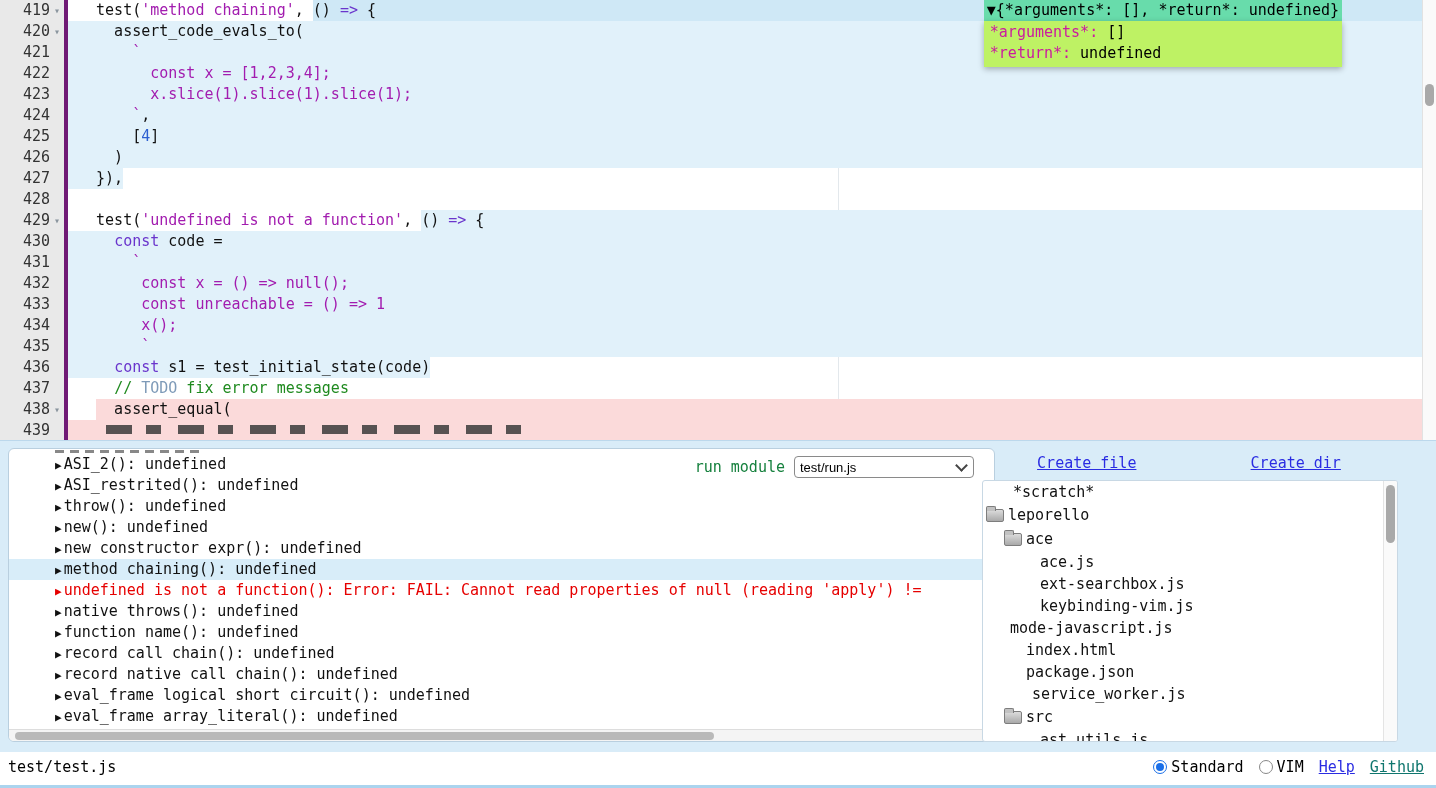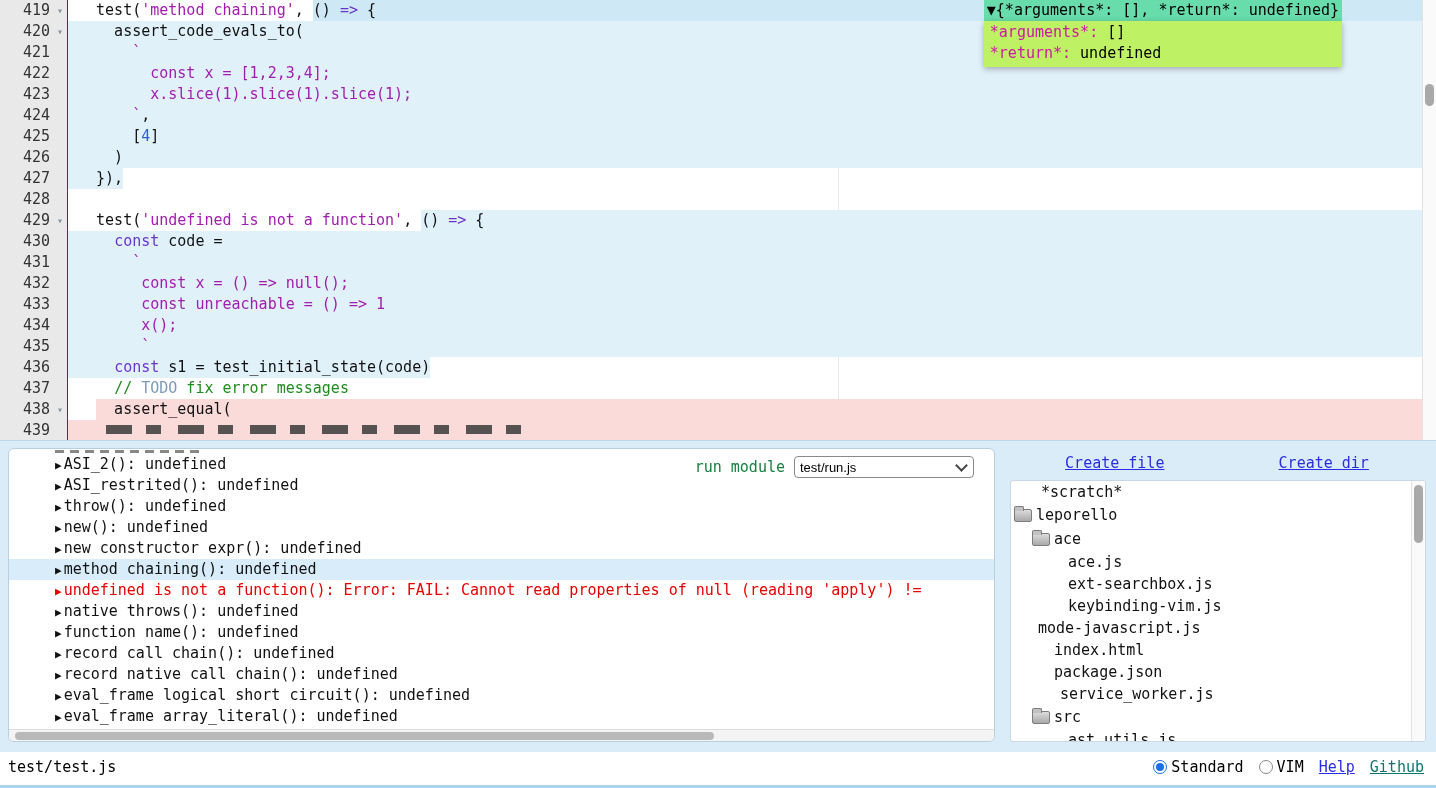--- a/index.html
+++ b/index.html
@@ -3,21 +3,21 @@
 <meta charset="utf-8">
 <style>
   * { margin:0; padding:0; box-sizing:border-box; }
   html,body { width:1436px; height:788px; background:#fff; overflow:hidden;
               font-family:"DejaVu Sans Mono", monospace; }
 
   
   .editor { position:relative; width:100%; height:440px; background:#fff; overflow:hidden; }
   .print-margin { position:absolute; left:838px; top:0; height:440px; width:1px; background:#e3e8ec; z-index:0; }
   .gutter { position:absolute; left:0; top:0; width:68px; height:100%; background:#e9e9e9;
-            border-right:1px solid #701a75; z-index:2;padding-left:23px; }
+            border-right:4px solid #701a75; z-index:2;padding-left:23px; }
   .gnum { height:21px; line-height:21px; font-size:15px; color:#333; text-align:right;
           padding-right:22px; position:relative; }
   .fold { position:absolute; right:4px; top:0; font-size:10px; color:#8a959e; }
   .code-lines { position:absolute; left:68px; right:0; top:0; z-index:1; }
   .line { display:flex; height:21px; line-height:21px; font-size:15px; }
   .seg { white-space:pre; display:flex; }
   .seg:first-child { padding-left:10px; }
   .grow { flex:1 0 auto; }
   .bg-light { background:#e1f1fa; }
   .bg-dark  { background:#cfe8f6; }
@@ -60,21 +60,21 @@
   .rlist { position:absolute; top:5px; left:0; right:0; }
   .rrow { height:21px; line-height:21px; font-size:15px; color:#111; white-space:nowrap;
           overflow:hidden; padding-left:46px; }
   .rrow .arrow { font-size:11px; margin-right:2px; }
   .rrow.sel { background:#d8edf9; }
   .rrow.err { color:#e60000; }
   .htrack { position:absolute; bottom:0; left:0; right:0; height:12px; background:#f4f4f4; border-top:1px solid #ddd; }
   .hthumb { position:absolute; top:2px; left:6px; width:71%; height:8px; border-radius:4px; background:#b9b9b9; }
 
   
-  .files { position:absolute; left:1008px; top:7px; width:418px; height:294px; }
+  .files { position:absolute; left:980px; top:7px; width:418px; height:294px; }
   .file-actions { height:30px; display:flex; justify-content:space-around; align-items:center; font-size:15px; }
   .link { color:#2a2ce2; text-decoration:underline; cursor:pointer; }
   .link.visited { color:#0f766e; }
   .tree-box { position:absolute; top:32px; left:2px; width:416px; height:262px; background:#fff;
               border:1px solid #c8d8e4; border-radius:3px; overflow:hidden; }
   .trow { height:22px; line-height:22px; font-size:15px; color:#111; white-space:nowrap; display:flex; align-items:center; }
   .trow.folder { height:24px; }
   .ficon { display:inline-block; width:18px; height:13px; margin-right:4px; position:relative;
     background:linear-gradient(#dcdcdc,#a9a9a9); border:1px solid #7d7d7d; border-radius:2px; }
   .ficon::before { content:''; position:absolute; left:-1px; top:-4px; width:8px; height:4px;

